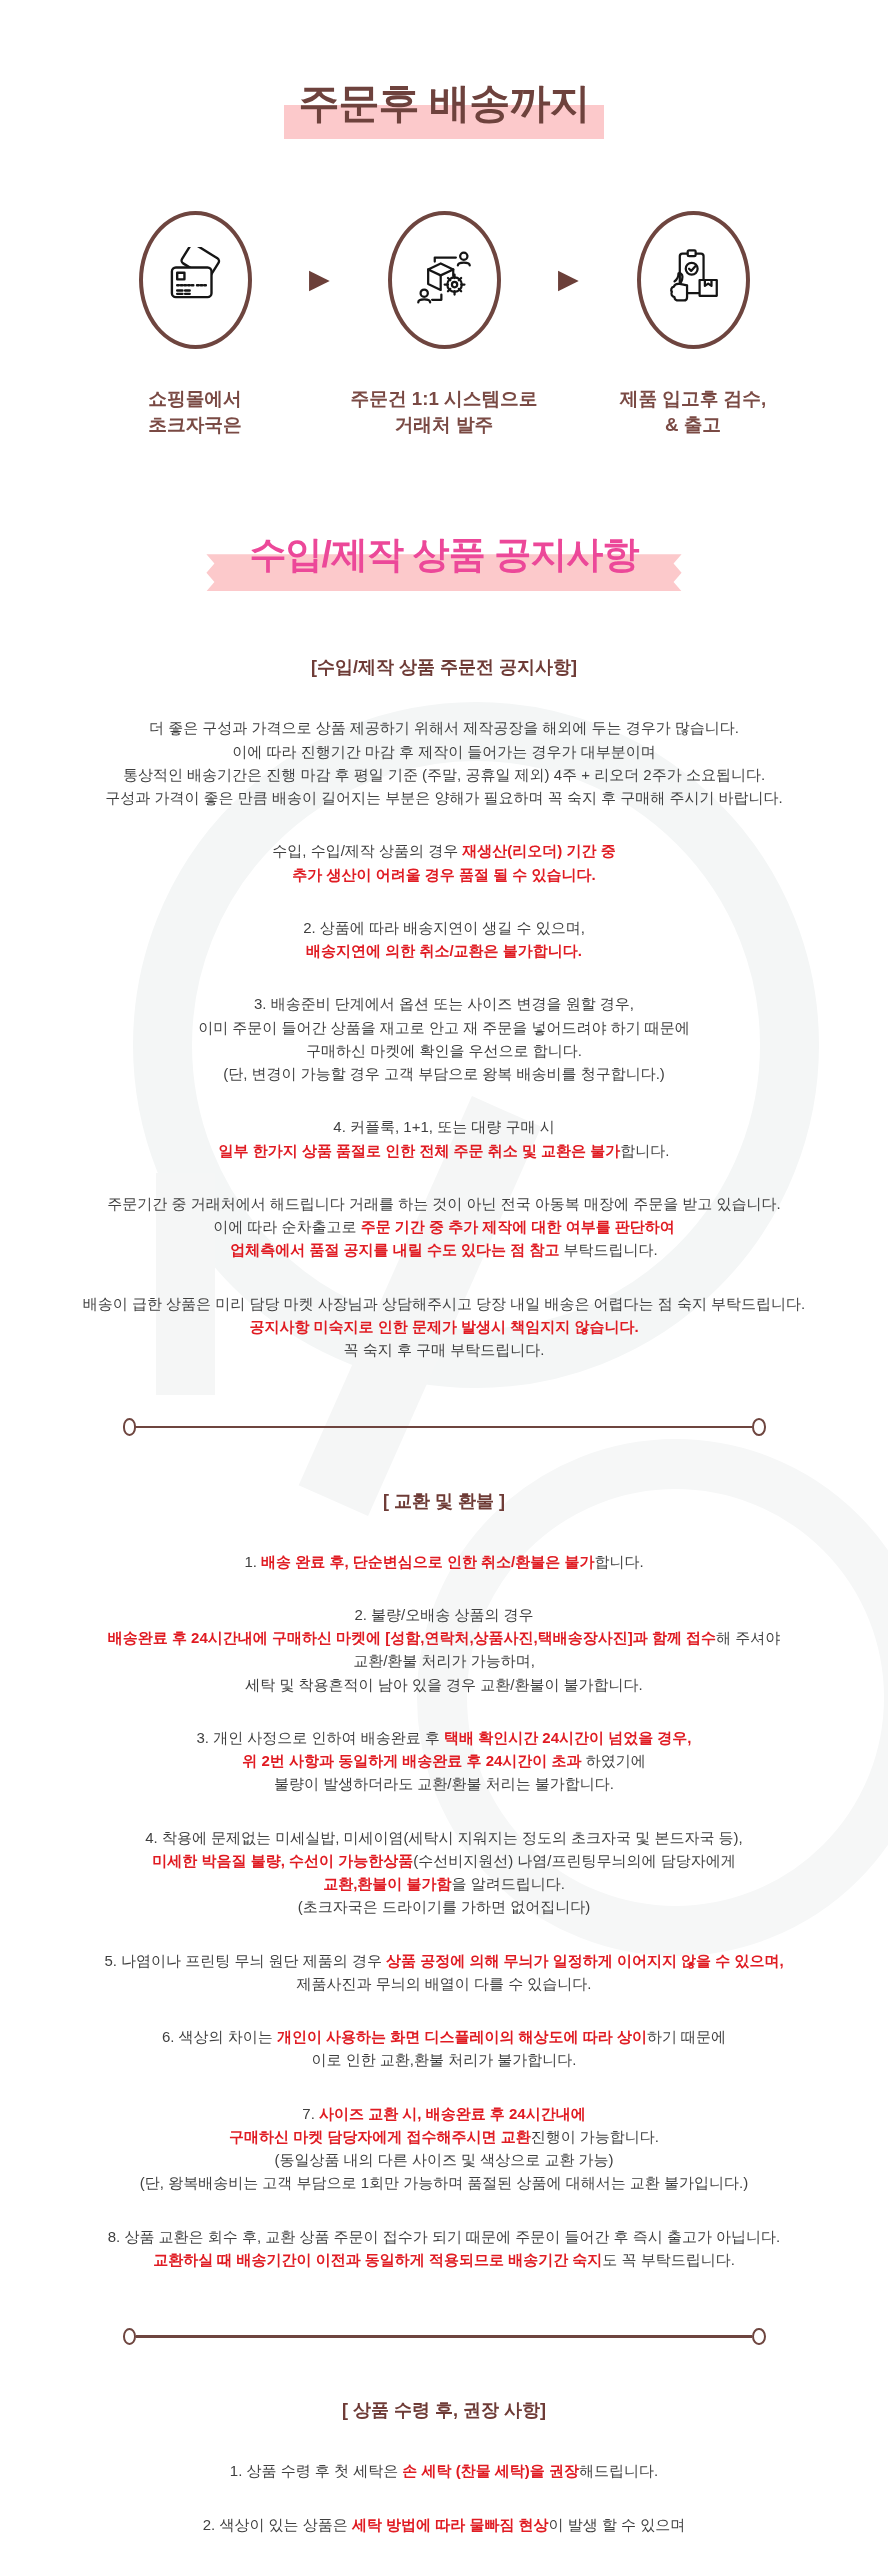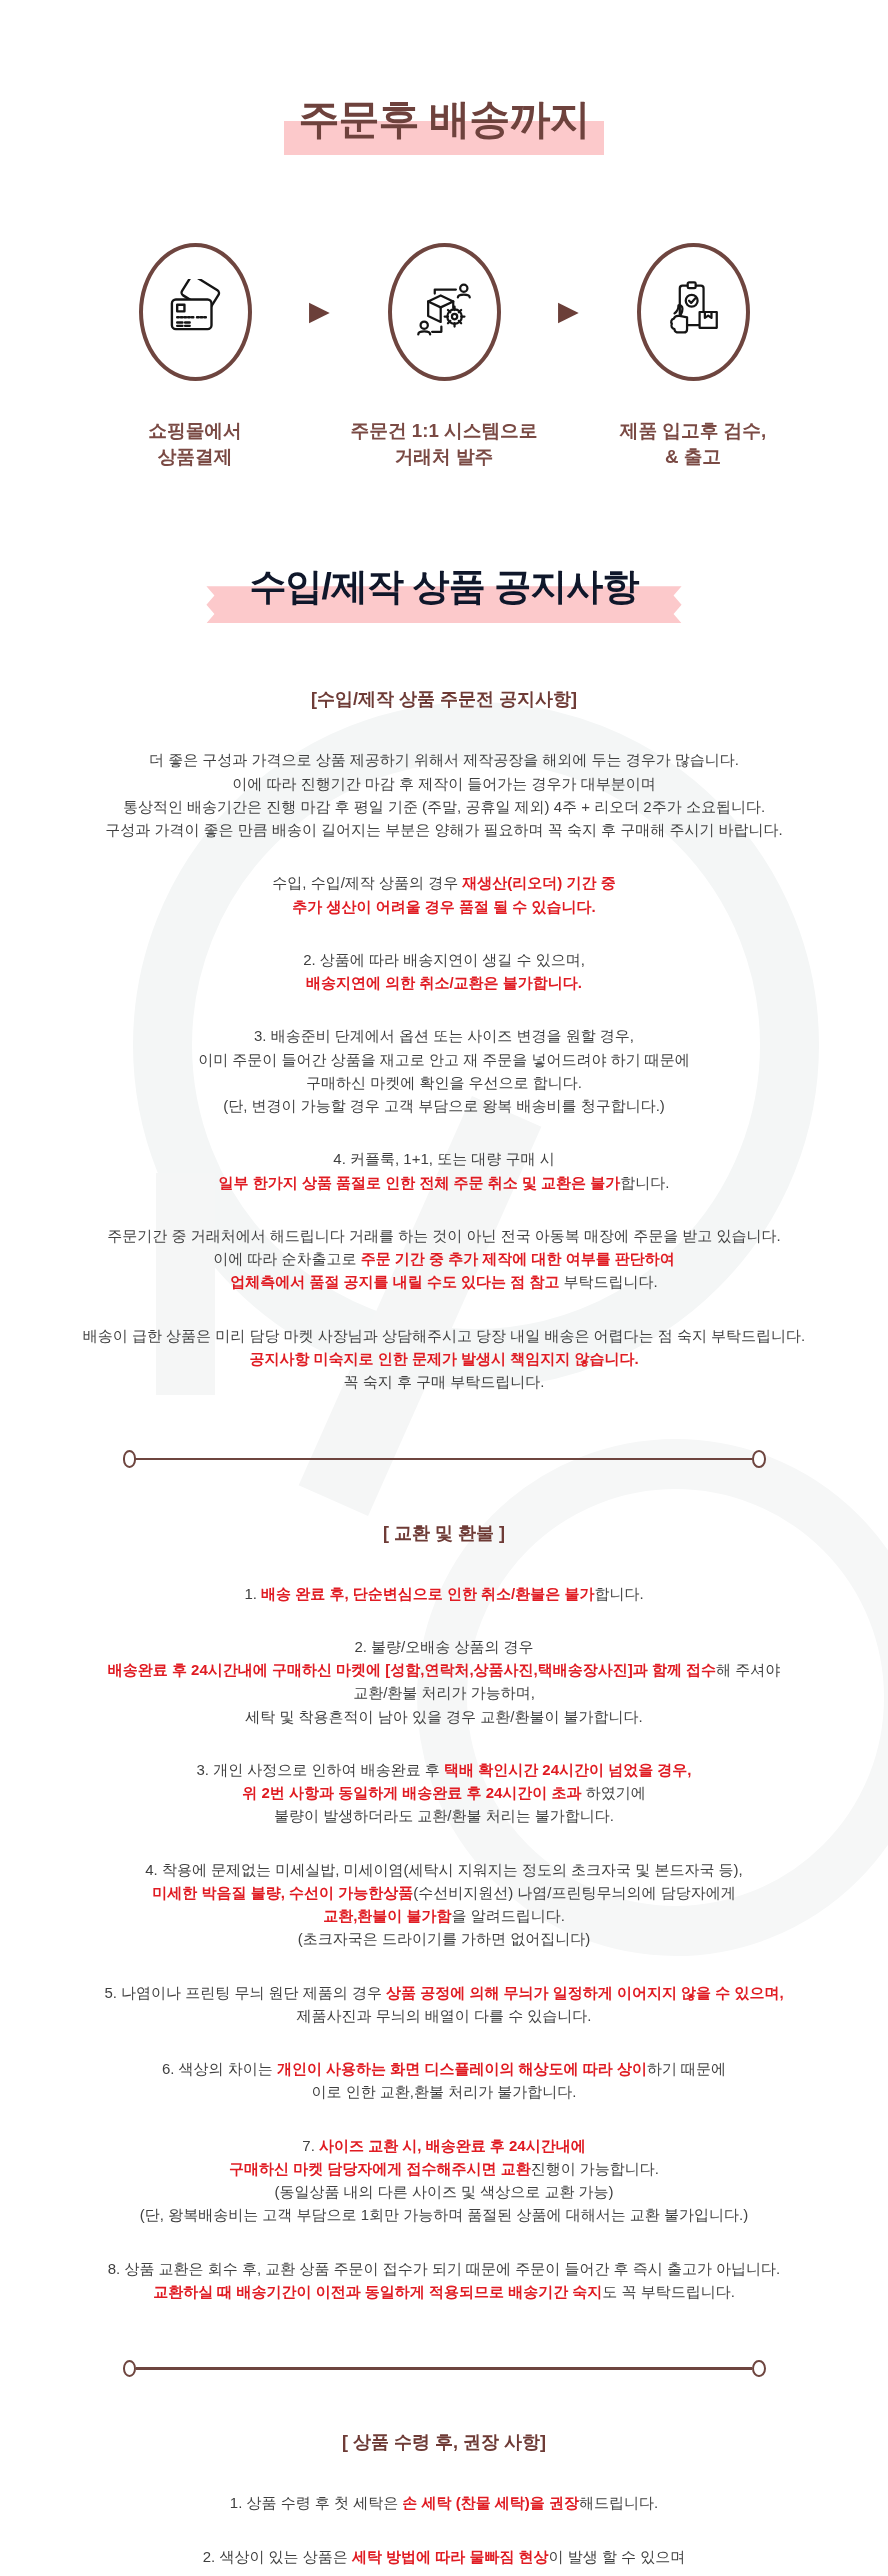--- a/index.html
+++ b/index.html
@@ -9,36 +9,36 @@
 
   
   .wm{position:absolute;z-index:0;pointer-events:none;}
   .wm-ring1{left:133px;top:702px;width:568px;height:568px;border:59px solid #f4f6f6;border-radius:50%;}
   .wm-ring2{left:417px;top:1439px;width:417px;height:417px;border:50px solid #f6f7f7;border-radius:50%;}
   .wm-bar1{left:382px;top:1093px;width:76px;height:426px;background:#f5f6f6;transform:rotate(24deg);}
   .wm-bar2{left:156px;top:1173px;width:59px;height:222px;background:#f5f6f6;}
 
   
   .hero{padding-top:76px;text-align:center;margin-bottom:80px;}
-  .hero h1{margin:16px;font-size:41px;font-weight:800;color:#6e423d;letter-spacing:-0.9px;display:inline-block;}
+  .hero h1{margin:0;font-size:41px;font-weight:800;color:#6e423d;letter-spacing:-0.9px;display:inline-block;}
   .hl{position:relative;display:inline-block;padding:0 5.3px;}
   .hl::before{content:"";position:absolute;left:-9px;right:-9px;top:52%;bottom:-14%;background:#fcc9cb;z-index:-1;}
 
   
   .process{display:flex;justify-content:center;align-items:flex-start;margin-bottom:92px;}
   .step{width:210px;text-align:center;}
   .oval{width:105px;height:130px;border:4.4px solid #6e453f;border-radius:50%;margin:0 auto 37px;
         display:flex;align-items:center;justify-content:center;background:#fff;}
   .oval svg{width:66px;height:66px;}
   .p-arrow{font-size:27px;color:#6b3f39;margin-top:52px;width:39px;text-align:center;flex:none;}
   .caption{font-size:18.7px;font-weight:700;color:#7a4a44;line-height:1.4;margin-top:12px;}
 
   
   .notice-title{text-align:center;margin-bottom:75px;}
-  .notice-title h2{margin:0;font-size:37px;font-weight:800;color:#0f172a;letter-spacing:-0.9px;display:inline-block;}
+  .notice-title h2{margin:0;font-size:37px;font-weight:800;color:#ec4899;letter-spacing:-0.9px;display:inline-block;}
   .tape{position:relative;display:inline-block;padding:0 16px;}
   .tape::before{content:"";position:absolute;left:-27px;right:-27px;top:48%;bottom:-22%;background:#fcc9cb;z-index:-1;
       clip-path:polygon(0 0,100% 0,calc(100% - 8px) 25%,100% 50%,calc(100% - 8px) 75%,100% 100%,0 100%,8px 75%,0 50%,8px 25%);}
 
   
   .notice-body{padding-bottom:80px;}
   .sec-h{font-size:18px;font-weight:800;color:#6e3b36;text-align:center;margin:29px 0 37px;}
   .sec-h:first-child{margin-top:0;}
   .para{font-size:15px;color:#3f3f3f;text-align:center;line-height:1.55;margin:0 36px 30px;}
   .para .red{color:#e01b22;font-weight:700;}
@@ -68,21 +68,21 @@
           <svg viewBox="0 0 100 100" fill="none" stroke="#151515" stroke-width="3.6" stroke-linecap="round" stroke-linejoin="round">
             <rect x="33" y="4" width="50" height="34" rx="5" transform="rotate(32 58 21)"></rect>
             <rect x="15" y="31" width="60" height="45" rx="6" fill="#fff"></rect>
             <rect x="23" y="39" width="11" height="10"></rect>
             <path d="M23 58h2.5 M28.5 58h2.5 M34 58h2.5 M39.5 58h2.5 M45 58h2.5 M53 58h2.5 M58.5 58h2.5 M64 58h2.5"></path>
             <path d="M23 66h8 M23 71h8 M35 66h7 M35 71h7"></path>
           </svg>
         </div>
         <div class="caption">
           <div>쇼핑몰에서</div>
-          <div>상품결제</div>
+          <div>초크자국은</div>
         </div>
       </div>
 
       <div class="p-arrow">▶</div>
 
       <div class="step">
         <div class="oval">
           <svg viewBox="0 0 100 100" fill="none" stroke="#151515" stroke-width="3.4" stroke-linecap="round" stroke-linejoin="round">
             <path d="M26 34 45 25l19 9-19 9z"></path>
             <path d="M26 34v22l19 9V43"></path>

